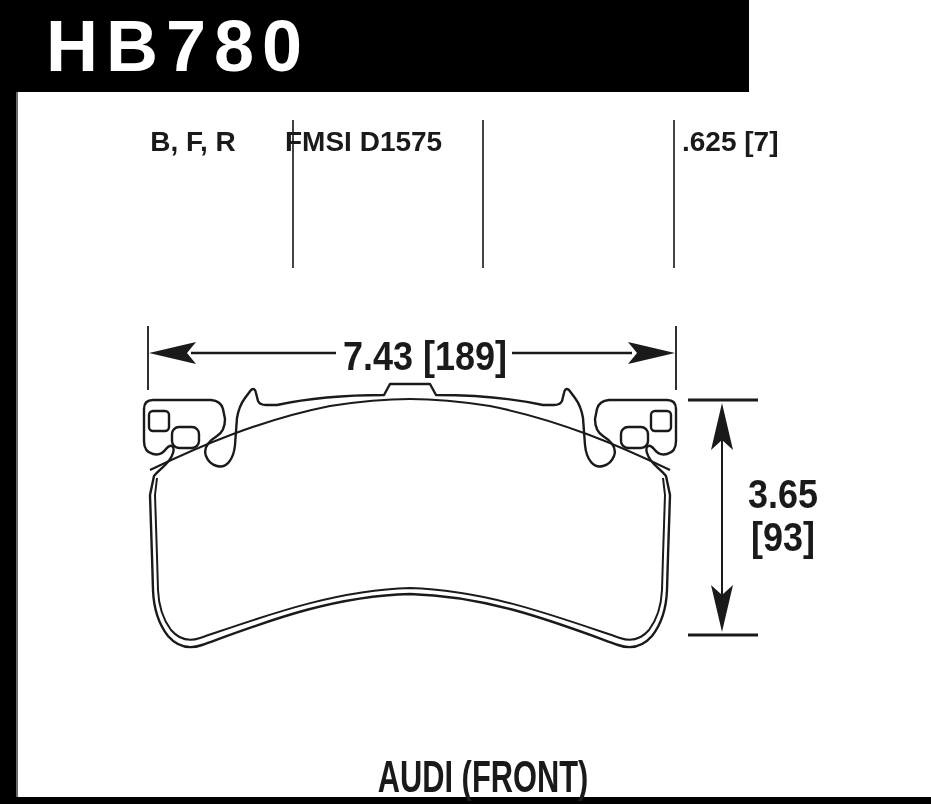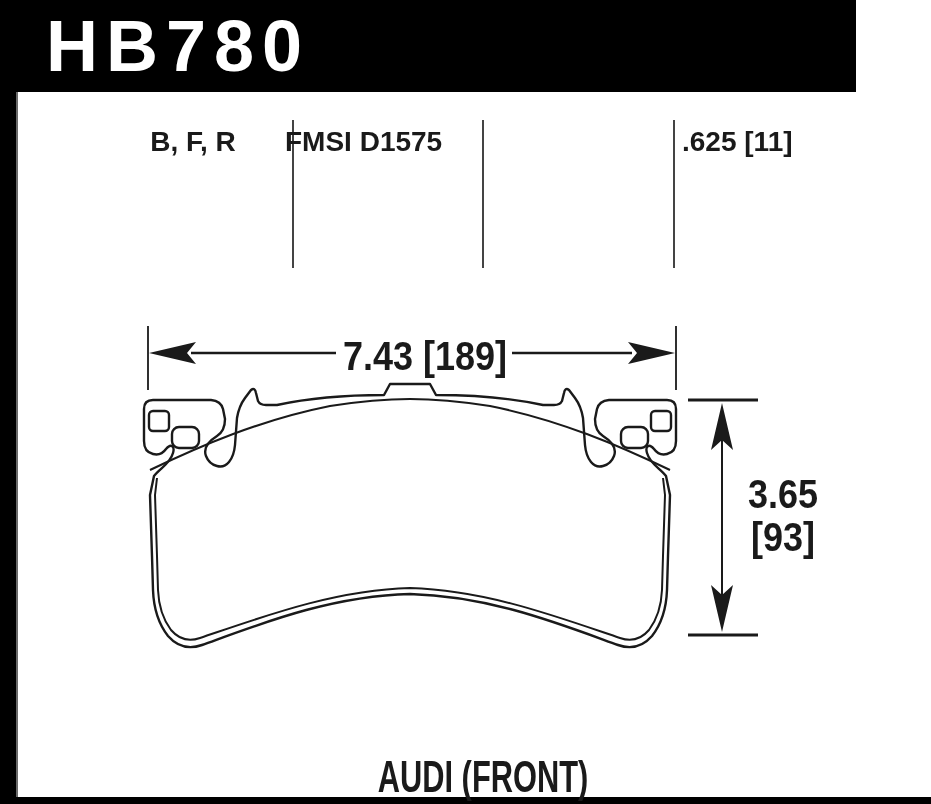--- a/index.html
+++ b/index.html
@@ -1,21 +1,21 @@
 <!DOCTYPE html>
 <html><head>
 <meta charset="utf-8">
 <style>
   html,body{margin:0;padding:0;background:#fff;}
   .page{
     position:relative;width:931px;height:804px;background:#ffffff;
     font-family:"Liberation Sans",sans-serif;color:#1a1a1a;overflow:hidden;
   }
   
-  .top-bar{position:absolute;left:0;top:0;width:856px;height:92px;background:#000;display:flex;align-items:center;}
+  .top-bar{position:absolute;left:0;top:0;width:749px;height:92px;background:#000;display:flex;align-items:center;}
   .left-strip{position:absolute;left:0;top:0;width:16px;height:804px;background:#000;border-right:2px solid #6a6a6a;}
   .bottom-bar{position:absolute;left:0;bottom:0;width:931px;height:7px;background:#000;}
   .part-number{
     color:#fff;font-weight:bold;font-size:72px;letter-spacing:8px;
     padding-left:46px;line-height:92px;transform:scaleX(1.0);white-space:nowrap;
   }
   
   .spec-text{position:absolute;font-weight:bold;font-size:28px;line-height:32px;white-space:nowrap;}
   .cell-compounds{left:128px;top:126px;width:130px;text-align:center;}
   .cell-fmsi{left:285px;top:126px;}
@@ -43,21 +43,21 @@
   <div class="top-bar">
     <div class="part-number">HB780</div>
   </div>
   <div class="bottom-bar"></div>
 
   <div class="spec-text cell-compounds">B, F, R</div>
   <div class="divider div1"></div>
   <div class="spec-text cell-fmsi">FMSI D1575</div>
   <div class="divider div2"></div>
   <div class="divider div3"></div>
-  <div class="spec-text cell-thickness">.625 [11]</div>
+  <div class="spec-text cell-thickness">.625 [7]</div>
 
   <svg class="drawing-svg" viewBox="120 320 680 340" fill="none" stroke="#1a1a1a" stroke-linejoin="round" stroke-linecap="butt">
 
     <g>
       <path d="M148,326 V390 M676,326 V390" stroke-width="1.8"></path>
       <path d="M191,353 H336 M512,353 H632" stroke-width="2.4"></path>
       <polygon points="149,353 196,342 187,353 196,364" fill="#1a1a1a" stroke="none"></polygon>
       <polygon points="675,353 628,342 637,353 628,364" fill="#1a1a1a" stroke="none"></polygon>
     </g>
 

